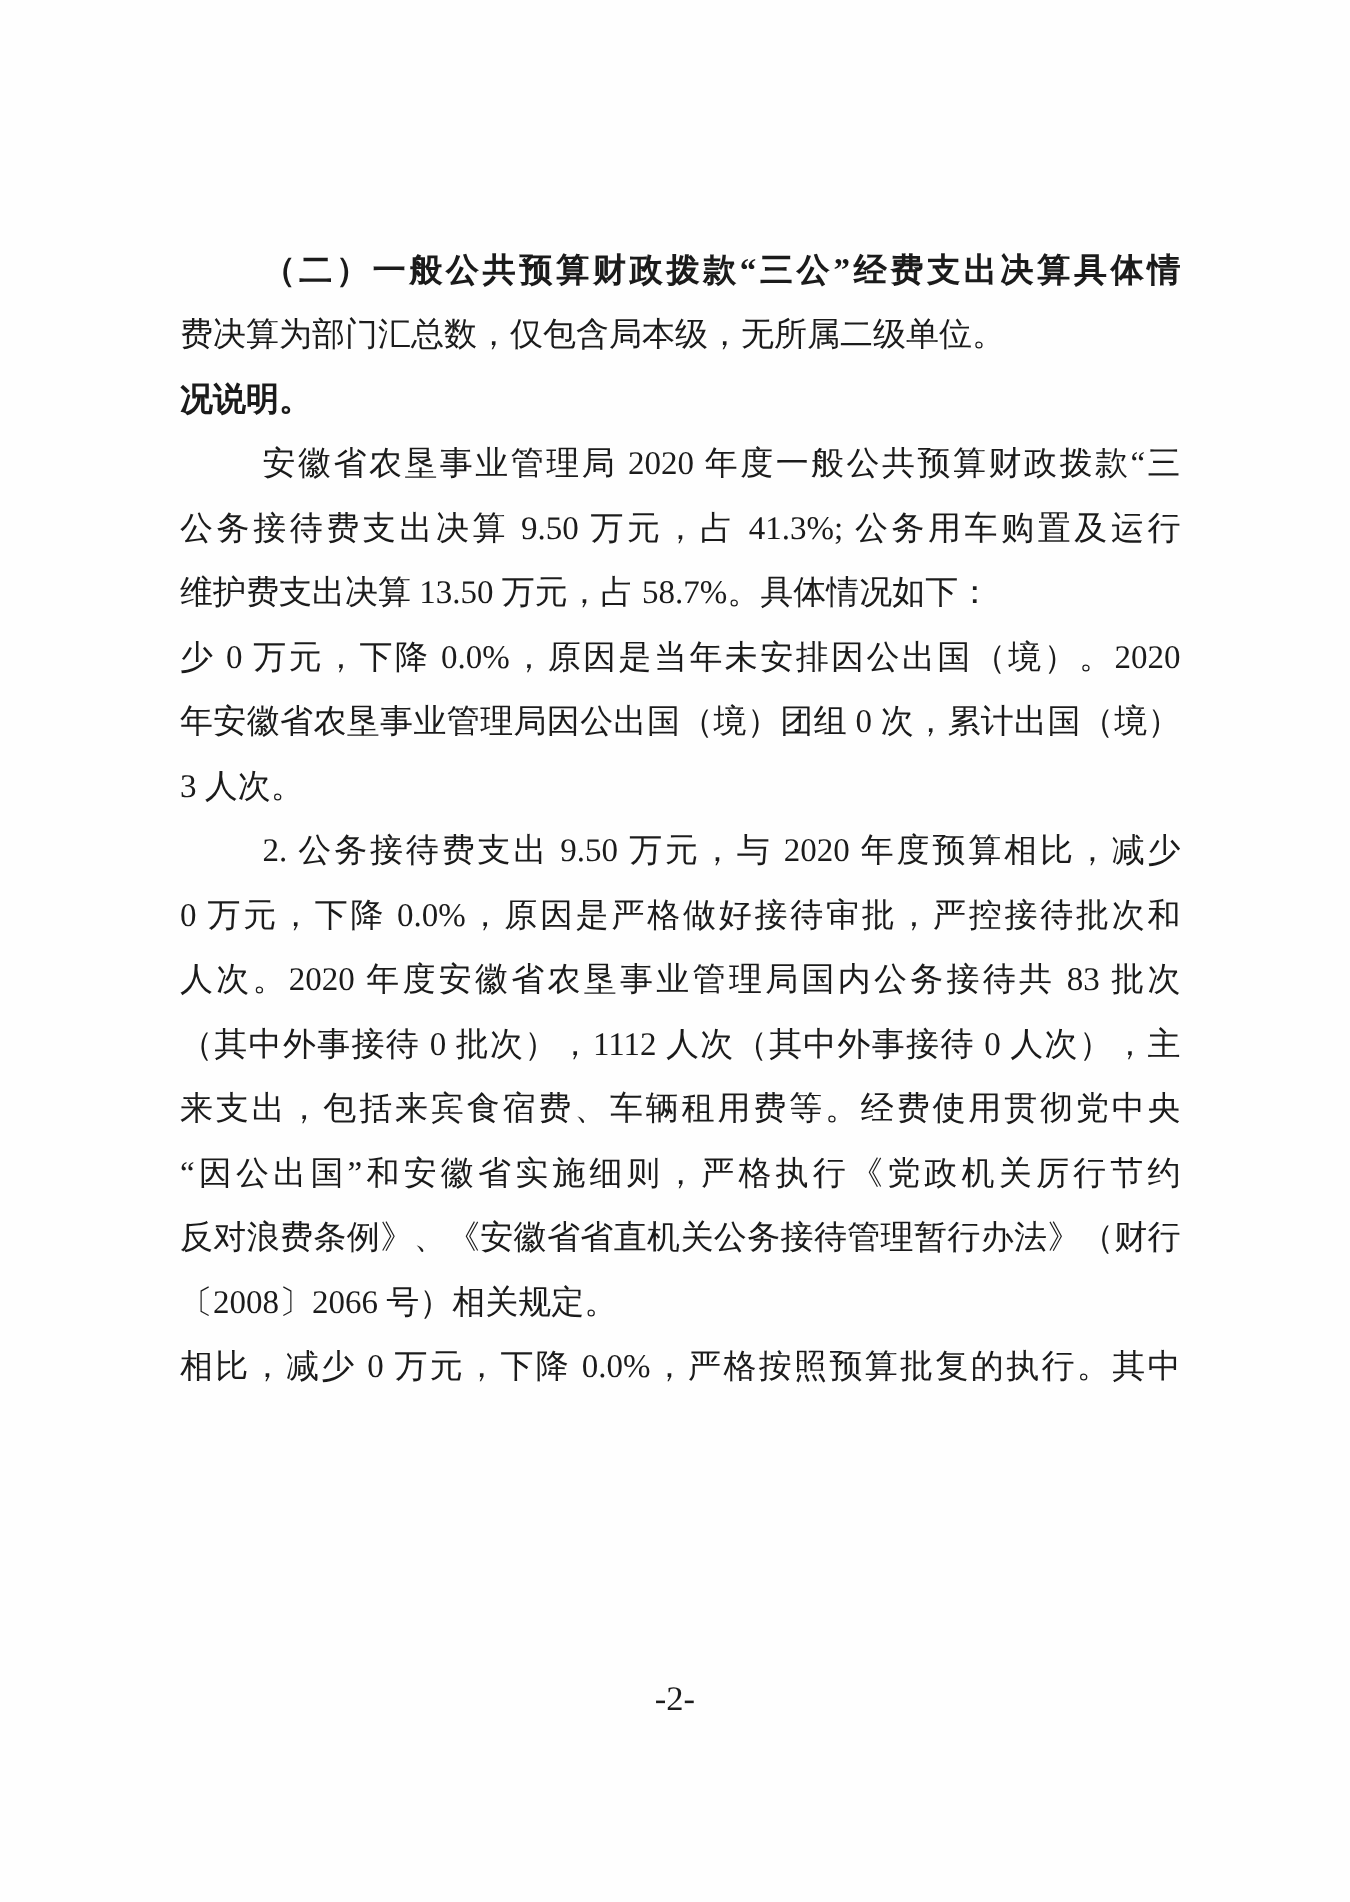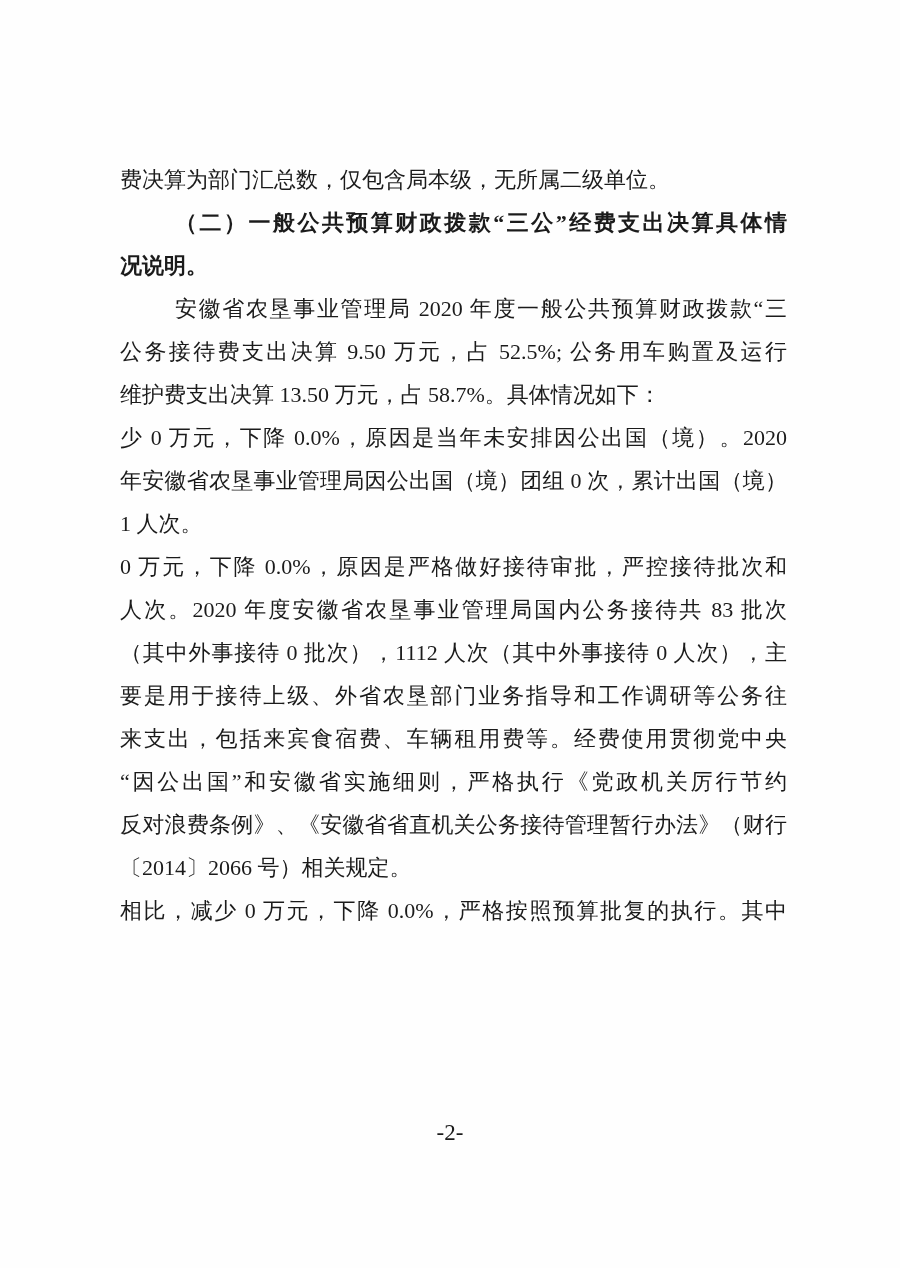--- a/index.html
+++ b/index.html
@@ -49,33 +49,33 @@
     font-size: 23px;
     line-height: 40px;
     color: #1b1b1b;
   }
 </style>
 </head>
 <body>
 
 <div class="page">
   <div class="doc-body">
+      <div class="line indent bold justify">（二）一般公共预算财政拨款“三公”经费支出决算具体情</div>
       <div class="line">费决算为部门汇总数，仅包含局本级，无所属二级单位。</div>
-      <div class="line indent bold justify">（二）一般公共预算财政拨款“三公”经费支出决算具体情</div>
       <div class="line bold">况说明。</div>
       <div class="line indent justify">安徽省农垦事业管理局 2020 年度一般公共预算财政拨款“三</div>
-      <div class="line justify">公务接待费支出决算 9.50 万元，占 52.5%; 公务用车购置及运行</div>
+      <div class="line justify">公务接待费支出决算 9.50 万元，占 41.3%; 公务用车购置及运行</div>
       <div class="line">维护费支出决算 13.50 万元，占 58.7%。具体情况如下：</div>
       <div class="line justify">少 0 万元，下降 0.0%，原因是当年未安排因公出国（境）。2020</div>
       <div class="line justify">年安徽省农垦事业管理局因公出国（境）团组 0 次，累计出国（境）</div>
-      <div class="line">1 人次。</div>
+      <div class="line">3 人次。</div>
+      <div class="line indent justify">2. 公务接待费支出 9.50 万元，与 2020 年度预算相比，减少</div>
       <div class="line justify">0 万元，下降 0.0%，原因是严格做好接待审批，严控接待批次和</div>
       <div class="line justify">人次。2020 年度安徽省农垦事业管理局国内公务接待共 83 批次</div>
       <div class="line justify">（其中外事接待 0 批次），1112 人次（其中外事接待 0 人次），主</div>
-      <div class="line justify">要是用于接待上级、外省农垦部门业务指导和工作调研等公务往</div>
       <div class="line justify">来支出，包括来宾食宿费、车辆租用费等。经费使用贯彻党中央</div>
       <div class="line justify">“因公出国”和安徽省实施细则，严格执行《党政机关厉行节约</div>
       <div class="line justify">反对浪费条例》、《安徽省省直机关公务接待管理暂行办法》（财行</div>
-      <div class="line">〔2014〕2066 号）相关规定。</div>
+      <div class="line">〔2008〕2066 号）相关规定。</div>
       <div class="line justify">相比，减少 0 万元，下降 0.0%，严格按照预算批复的执行。其中</div>
     </div>
   <div class="footer">-2-</div>
 </div>
 
 </body></html>

